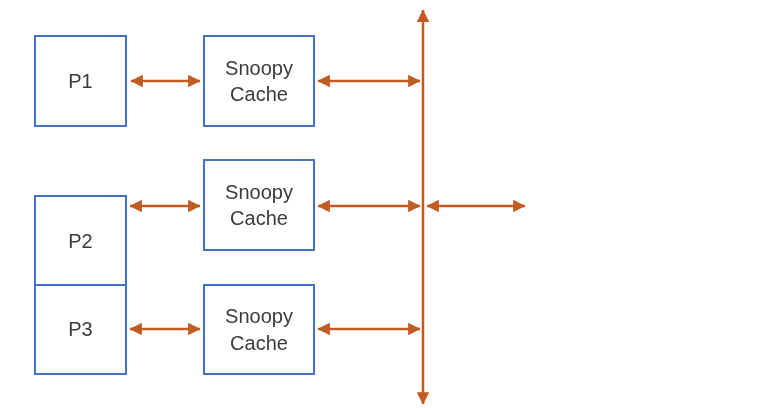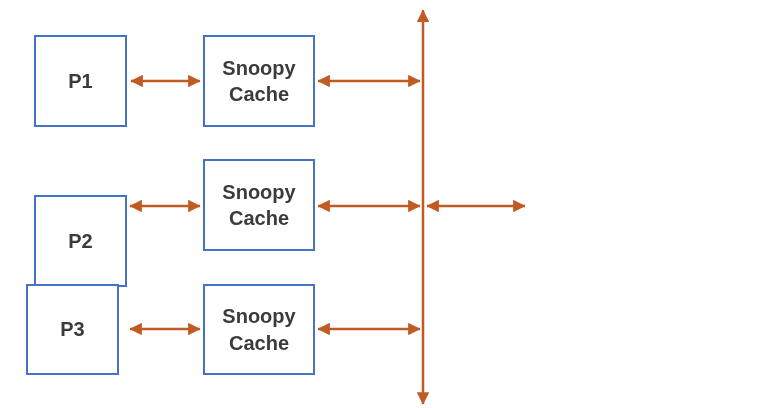--- a/index.html
+++ b/index.html
@@ -8,39 +8,38 @@
     --text:#3B3B3B;
     --background:#FFFFFF;
   }
   html,body{margin:0;padding:0;background:var(--background);}
   .canvas{
     position:relative;
     width:600px;height:408px;
     background:var(--background);
     font-family:"Liberation Sans", sans-serif;
     overflow:hidden;
-    font-weight:bold;
   }
   .node{
     position:absolute;
     box-sizing:border-box;
     border:2.5px solid var(--box-border);
     background:var(--background);
     display:flex;align-items:center;justify-content:center;
     text-align:center;
     color:var(--text);
     font-size:20px;
     line-height:1.32;
     padding:4px;
   }
   .node-p1{left:34px;top:35px;width:93px;height:92px;}
   .node-cache1{left:203px;top:35px;width:112px;height:92px;}
   .node-p2{left:34px;top:159px;width:93px;height:92px;margin-top:36px;}
   .node-cache2{left:203px;top:159px;width:112px;height:92px;}
-  .node-p3{left:26px;top:284px;width:93px;height:91px;}
+  .node-p3{left:34px;top:284px;width:93px;height:91px;}
   .node-cache3{left:203px;top:284px;width:112px;height:91px;}
   .node-memory{left:528px;top:126px;width:222px;height:157px;font-size:20px;}
   .cache-label{max-width:80px;}
   svg.wires{position:absolute;left:0;top:0;width:760px;height:408px;pointer-events:none;}
   svg.wires line{stroke:var(--arrow);stroke-width:2.5px;}
   marker path{fill:var(--arrow);}
 </style>
 </head>
 <body>
 

